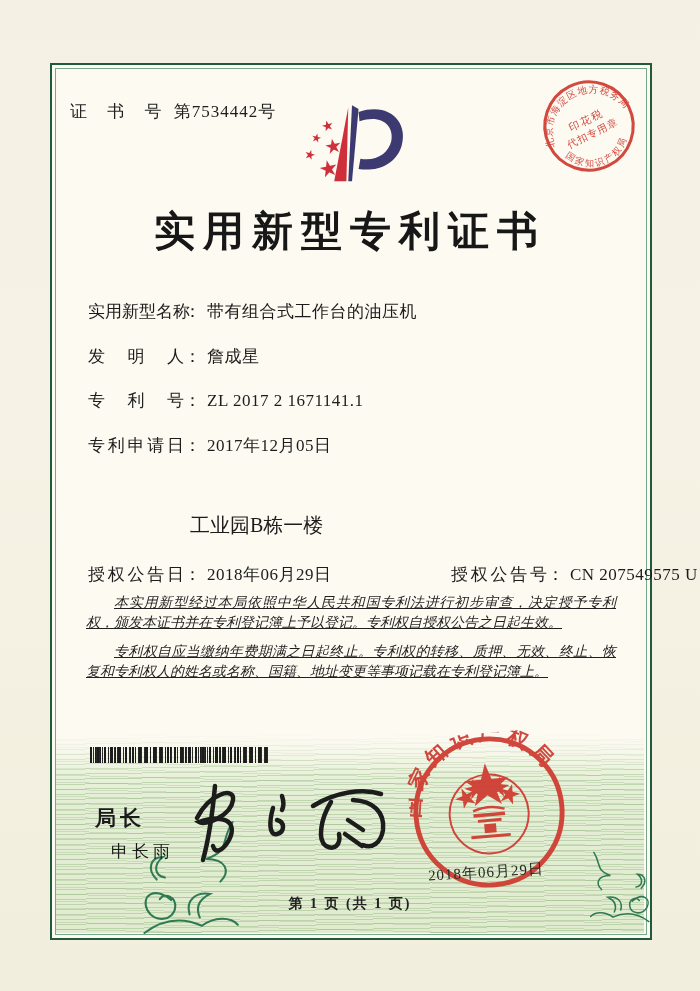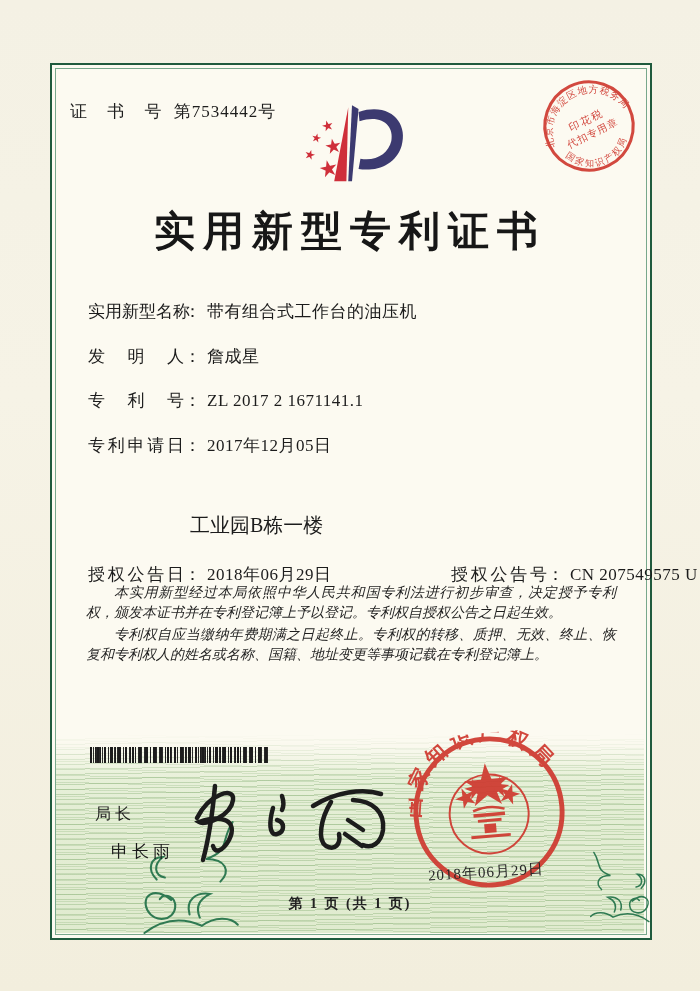--- a/index.html
+++ b/index.html
@@ -30,29 +30,29 @@
   .row .label{display:inline-block;width:96px;text-align:justify;text-align-last:justify;vertical-align:bottom;}
   .row .colon{margin-right:6px;}
   .row .value{letter-spacing:.5px;}
   .r-name{top:300px}.r-inv{top:345px}.r-pat{top:389px}.r-fil{top:434px}.r-own{top:478px}
   .r-addr{top:512px}.addr2{position:absolute;left:190px;top:512px;z-index:3;font-size:20px;color:#1c1c1c;}
   .r-grant{top:563px}
   .grant-right{position:absolute;left:363px;top:0;}
   
   .bodytext{position:absolute;left:86px;top:583px;width:530px;z-index:3;
             font-size:14px;line-height:19.5px;color:#1f1f1f;font-style:italic;text-align:justify;}
-  .bodytext p{margin:0 0 3px 0;text-indent:2em;}
+  .bodytext p{margin:10px 0 3px 0;text-indent:2em;text-decoration:underline;}
   
   .barcode{position:absolute;left:90px;top:747px;width:180px;height:16px;z-index:3;
            background-image:
              repeating-linear-gradient(90deg,#1c1c1c 0 2px,transparent 2px 7px),
              repeating-linear-gradient(90deg,#1c1c1c 0 1px,transparent 1px 5px),
              repeating-linear-gradient(90deg,rgba(20,20,20,.9) 0 1px,transparent 1px 3px);}
   
-  .director{position:absolute;left:95px;top:804px;z-index:3;font-size:16px;letter-spacing:4px;color:#1b1b1b;}
+  .director{position:absolute;left:95px;top:804px;z-index:3;font-size:21px;letter-spacing:4px;color:#1b1b1b;font-weight:bold;}
   .director-name{position:absolute;left:95px;top:840px;z-index:3;font-size:17px;letter-spacing:4px;color:#1b1b1b;margin-left:16px;}
   .sig{position:absolute;left:185px;top:768px;width:230px;height:100px;z-index:5;}
   
   .tax-seal{position:absolute;left:541px;top:78px;width:96px;height:96px;z-index:4;
             transform:rotate(-26deg);opacity:.92;}
   .office-seal{position:absolute;left:410px;top:733px;width:158px;height:158px;z-index:4;
                transform:rotate(-5deg);opacity:.93;}
   .seal-date{position:absolute;left:428px;top:863px;z-index:5;font-size:15px;letter-spacing:1px;
              color:#272727;transform:rotate(-3.5deg);white-space:nowrap;}
   .footer{position:absolute;left:0;right:0;top:895px;z-index:3;text-align:center;

